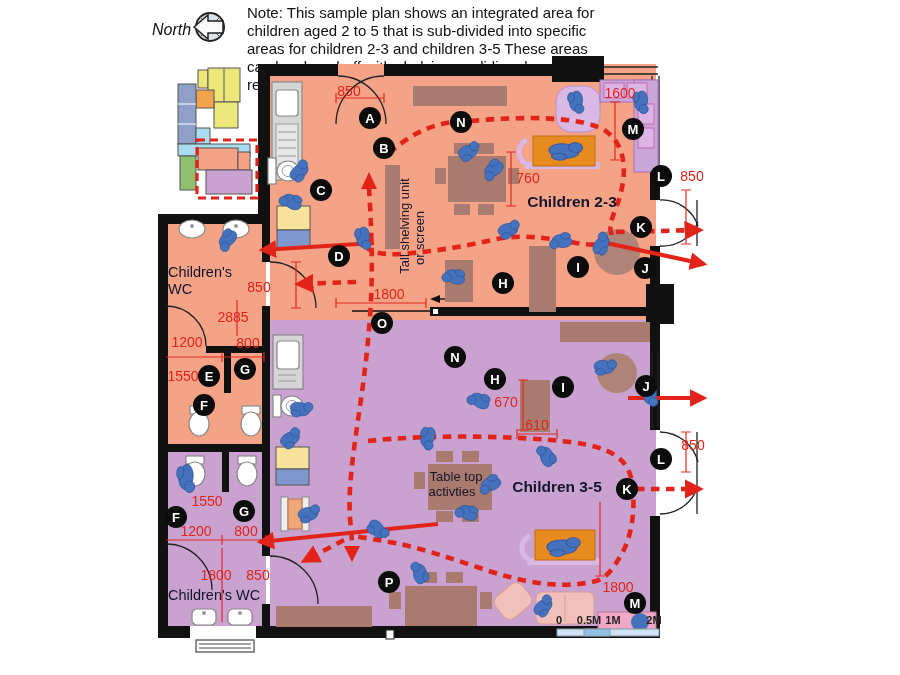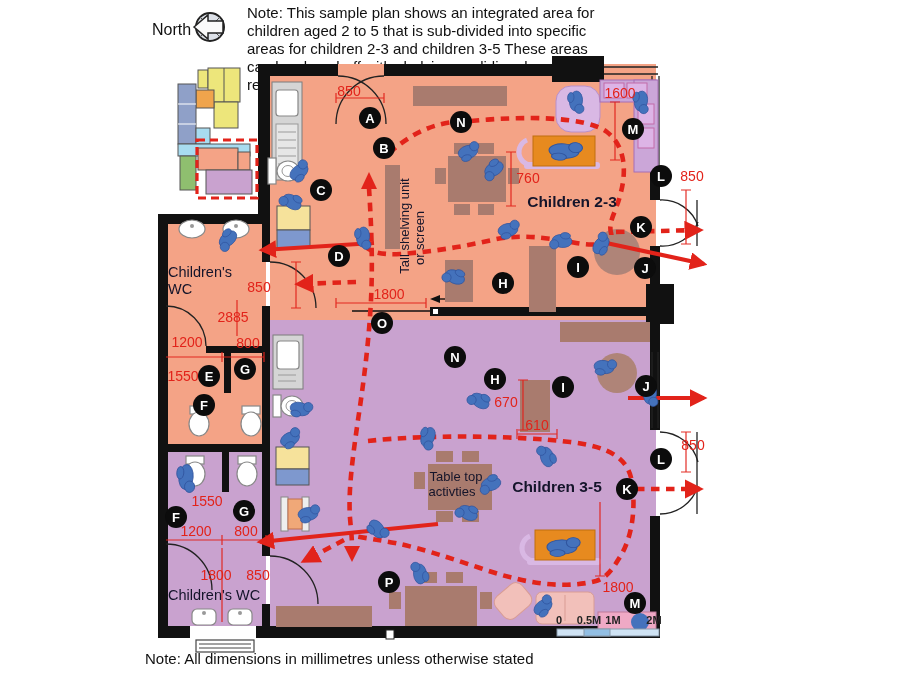--- a/index.html
+++ b/index.html
@@ -1,20 +1,20 @@
 <!DOCTYPE html>
 <html><head>
 <meta charset="utf-8">
 <style>
   html,body{margin:0;padding:0;background:#fff;}
   .stage{position:relative;width:900px;height:675px;background:#fff;overflow:hidden;
          font-family:"Liberation Sans",sans-serif;color:#111;}
   .stage svg{position:absolute;left:0;top:0;}
   .txt{position:absolute;font-size:15px;line-height:1.2;color:#111;}
-  #north-label{left:152px;top:20px;font-size:16px;}
+  #north-label{left:152px;top:20px;font-size:16px;font-style:italic;}
   #top-note{left:247px;top:4px;width:350px;}
   #layouts-note{left:618px;top:4px;width:125px;}
   #footer-note{left:145px;top:650px;width:480px;}
   
   text{font-family:"Liberation Sans",sans-serif;}
   .dim{font-size:14px;fill:#e2231a;text-anchor:middle;}
   .room-label{font-size:15.5px;font-weight:bold;fill:#14142a;text-anchor:middle;}
   .wc-label{font-size:14.5px;fill:#14142a;}
   .small-label{font-size:13px;fill:#14142a;text-anchor:middle;}
   .mkt{font-size:13px;font-weight:bold;fill:#fff;text-anchor:middle;}
@@ -30,21 +30,20 @@
   .fx{fill:#fff;stroke:#888;stroke-width:1.2;}
   .gry{fill:#d5d5d5;stroke:#7d7d7d;stroke-width:1;}
 </style>
 </head>
 <body>
 
 <div class="stage">
 
   <div class="txt" id="north-label">North</div>
   <div class="txt" id="top-note">Note:  This sample plan shows an integrated area for children aged 2 to 5 that is sub-divided into specific areas for children 2-3 and children 3-5 These areas can be closed-off with shelving or sliding doors as required</div>
-  <div class="txt" id="footer-note">Note: All dimensions in millimetres unless otherwise stated</div>
 
   <svg width="900" height="675" viewBox="0 0 900 675">
     <defs>
       <marker id="ra" orient="auto" markerWidth="4.2" markerHeight="4.2" refX="2.4" refY="1.5" viewBox="0 0 3 3">
         <path d="M0,0 L3,1.5 L0,3 Z" fill="#e2231a"></path>
       </marker>
       <g id="kid">
         <ellipse rx="10" ry="6.5"></ellipse>
           <circle cx="7.5" cy="-4" r="4.6"></circle>
           <ellipse cx="-3" cy="5.5" rx="5" ry="3.2"></ellipse>

